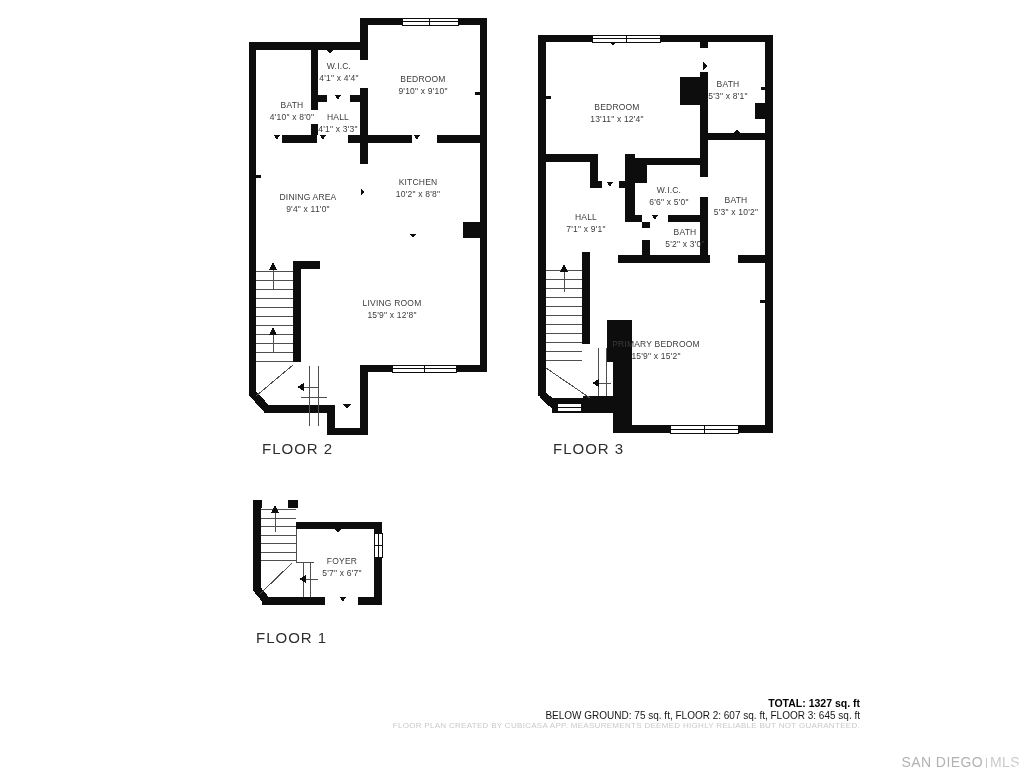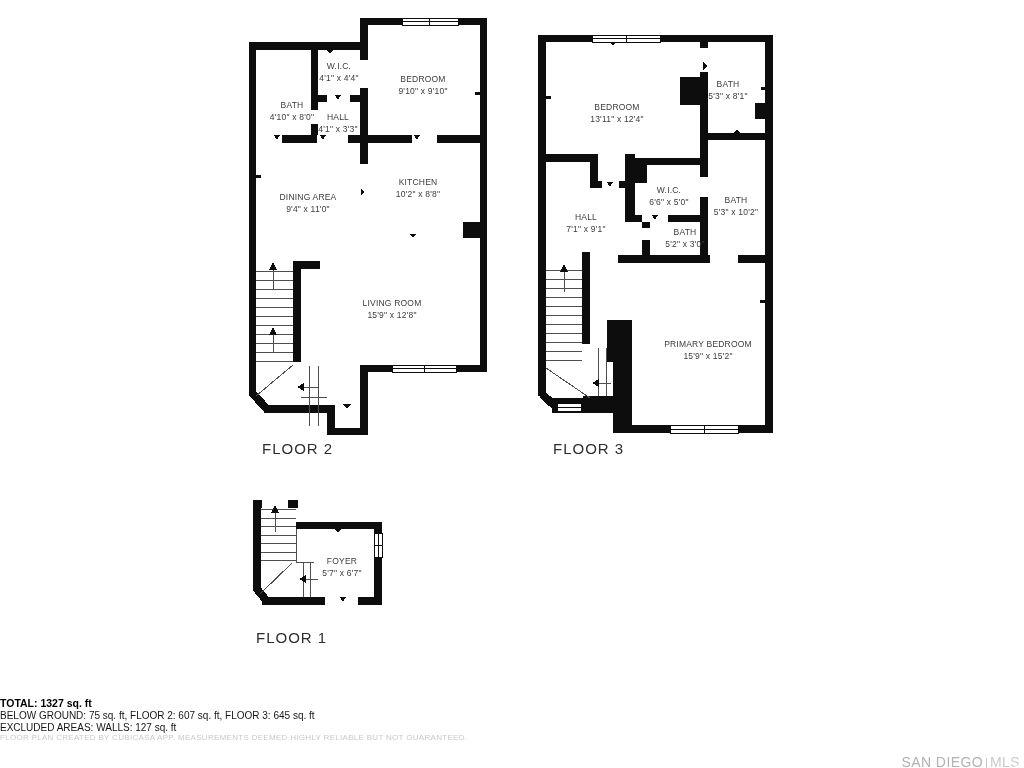--- a/index.html
+++ b/index.html
@@ -17,21 +17,21 @@
   .room-label {
     position:absolute; transform:translateX(-50%); text-align:center;
     white-space:nowrap; color:#3b3b3b; font-size:8.5px; line-height:12px;
     letter-spacing:0.2px;
   }
   .floor-label {
     position:absolute; color:#2d2d2d; font-size:15px; letter-spacing:1px;
     white-space:nowrap;
   }
   .summary {
-    position:absolute; left:0; top:697px; width:860px; text-align:left;
+    position:absolute; left:0; top:697px; width:860px; text-align:right;
     color:#161616;
   }
   .summary .total { font-size:10.5px; font-weight:bold; color:#000000; }
   .summary .line  { font-size:10px; margin-top:1px; }
   .summary .disclaimer {
     font-size:8px; color:#c9c9c9; letter-spacing:0.3px;
   }
   .watermark {
     position:absolute; top:754px; right:4px; font-size:14px;
     color:#b3b1b1; letter-spacing:0.4px;
@@ -247,38 +247,37 @@
     <div>5'3" x 10'2"</div>
   </div>
   <div class="room-label" style="left:586px;top:211px">
     <div>HALL</div>
     <div>7'1" x 9'1"</div>
   </div>
   <div class="room-label" style="left:685px;top:226px">
     <div>BATH</div>
     <div>5'2" x 3'0"</div>
   </div>
-  <div class="room-label" style="left:708px;top:338px">
+  <div class="room-label" style="left:656px;top:338px">
     <div>PRIMARY BEDROOM</div>
     <div>15'9" x 15'2"</div>
   </div>
 
   <div class="room-label" style="left:342px;top:555px">
     <div>FOYER</div>
     <div>5'7" x 6'7"</div>
   </div>
 
   <div class="floor-label" style="left:262px;top:440px">FLOOR 2</div>
   <div class="floor-label" style="left:553px;top:440px">FLOOR 3</div>
   <div class="floor-label" style="left:256px;top:629px">FLOOR 1</div>
 
   <div class="summary">
     <div class="total">TOTAL: 1327 sq. ft</div>
     <div class="line">BELOW GROUND: 75 sq. ft, FLOOR 2: 607 sq. ft, FLOOR 3: 645 sq. ft</div>
-    <div class="line">EXCLUDED AREAS: WALLS: 127 sq. ft</div>
     <div class="disclaimer">FLOOR PLAN CREATED BY CUBICASA APP. MEASUREMENTS DEEMED HIGHLY RELIABLE BUT NOT GUARANTEED.</div>
   </div>
 
   <div class="watermark">
     <span>SAN DIEGO</span><span class="bar"></span><span class="mls">MLS</span>
   </div>
 
 </div>
 
 </body></html>

